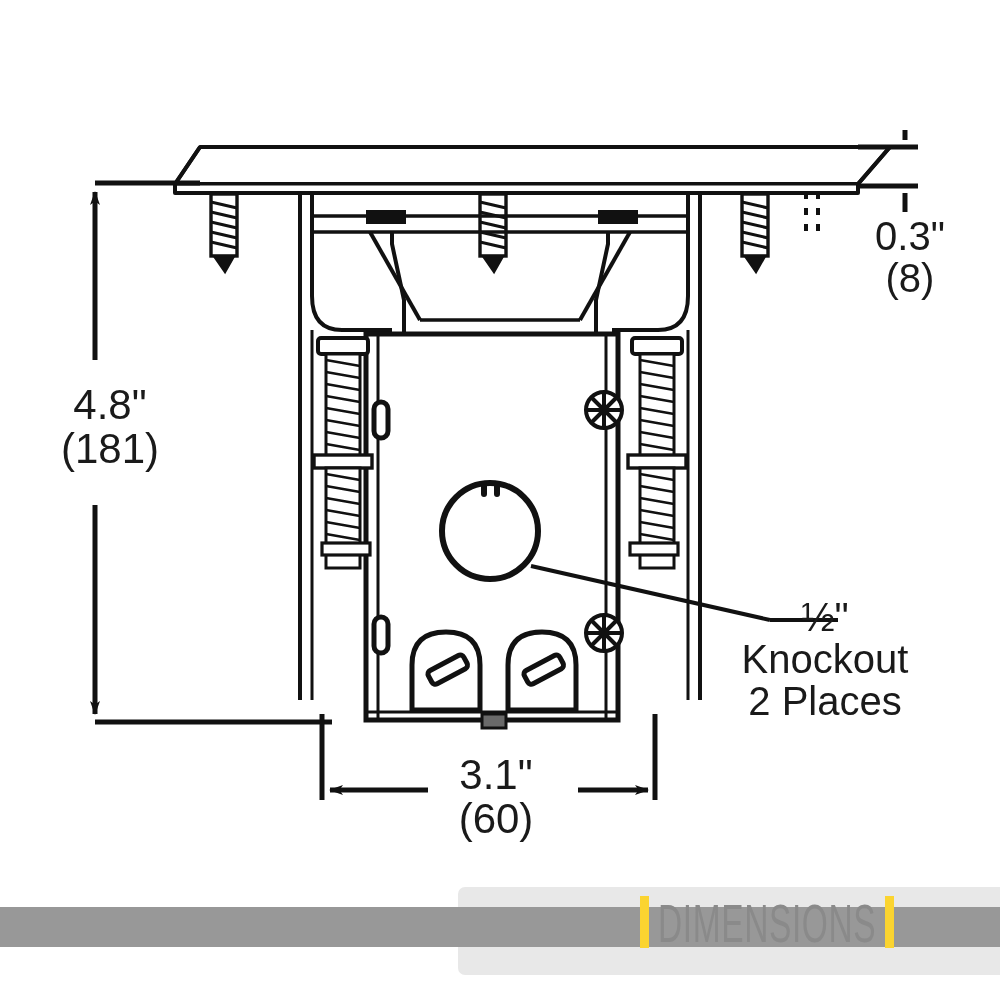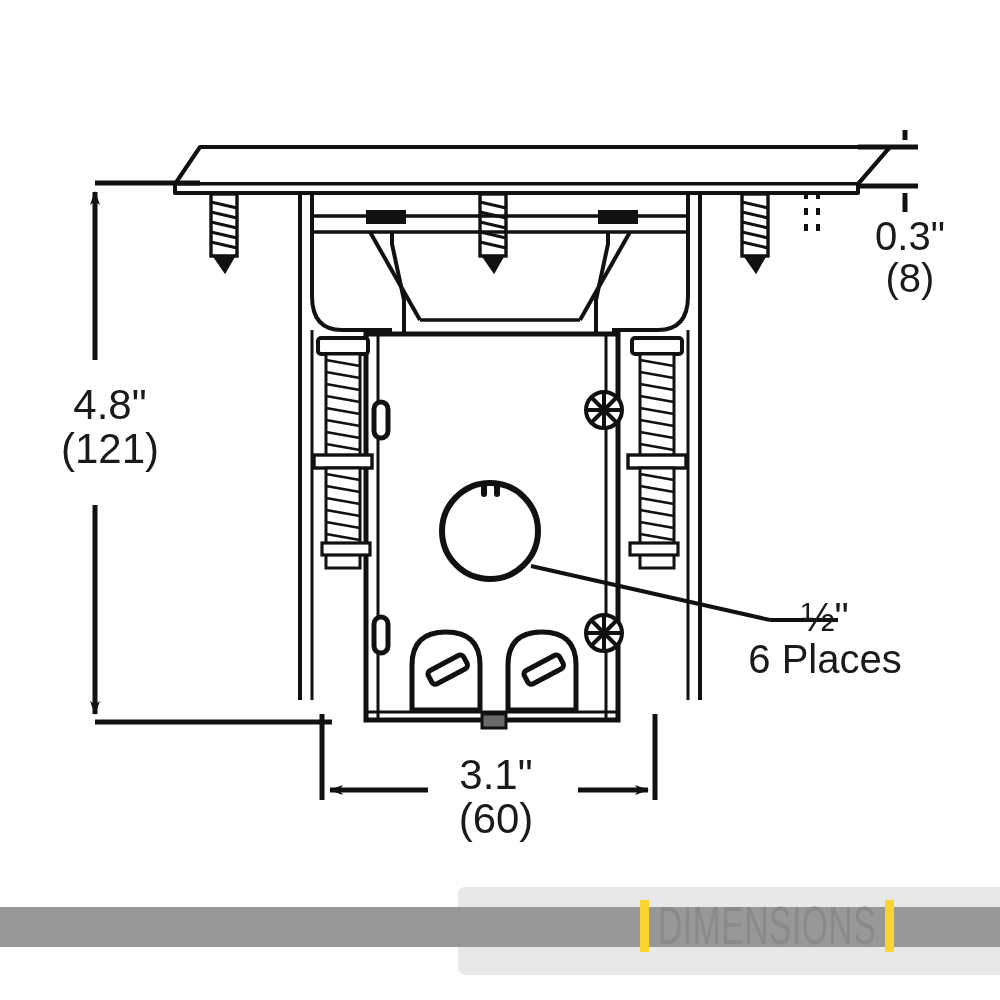--- a/index.html
+++ b/index.html
@@ -84,24 +84,24 @@
     position: absolute;
     left: 0;
     top: 27px;
     width: 1000px;
     height: 40px;
     background: #989898;
   }
   #banner-label {
     position: absolute;
     left: 640px;
-    top: 10px;
+    top: 16px;
     height: 62px;
     display: flex;
-    align-items: flex-end;
+    align-items: flex-start;
     gap: 9px;
   }
   .banner-accent {
     width: 9px;
     height: 52px;
     background: #fbd430;
     display: block;
   }
   #banner-text {
     color: #8a8a8a;
@@ -278,36 +278,37 @@
     <g stroke="#111111" fill="none">
       <line x1="858" y1="147" x2="918" y2="147" stroke-width="5"></line>
       <line x1="858" y1="186" x2="918" y2="186" stroke-width="5"></line>
       <line x1="905" y1="140" x2="905" y2="130" stroke-width="5"></line>
       <line x1="905" y1="193" x2="905" y2="212" stroke-width="5"></line>
     </g>
   </svg>
 
   <div class="dim-text" id="dim-left-label">
     <div>4.8"</div>
-    <div>(121)</div>
+    <div>(181)</div>
   </div>
 
   <div class="dim-text" id="dim-bottom-label">
     <div>3.1"</div>
     <div>(60)</div>
   </div>
 
   <div class="dim-text" id="dim-right-label">
     <div>0.3"</div>
     <div>(8)</div>
   </div>
 
   <div class="dim-text" id="knockout-note">
     <span class="ko-line ko-frac">½"</span>
-    <span class="ko-line">6 Places</span>
+    <span class="ko-line">Knockout</span>
+    <span class="ko-line">2 Places</span>
   </div>
 
   <div id="banner">
     <div id="banner-panel"></div>
     <div id="banner-bar"></div>
     <div id="banner-label">
       <span class="banner-accent"></span>
       <span id="banner-text" style="width: 218.269px; display: inline-block;">DIMENSIONS</span>
       <span class="banner-accent"></span>
     </div>

